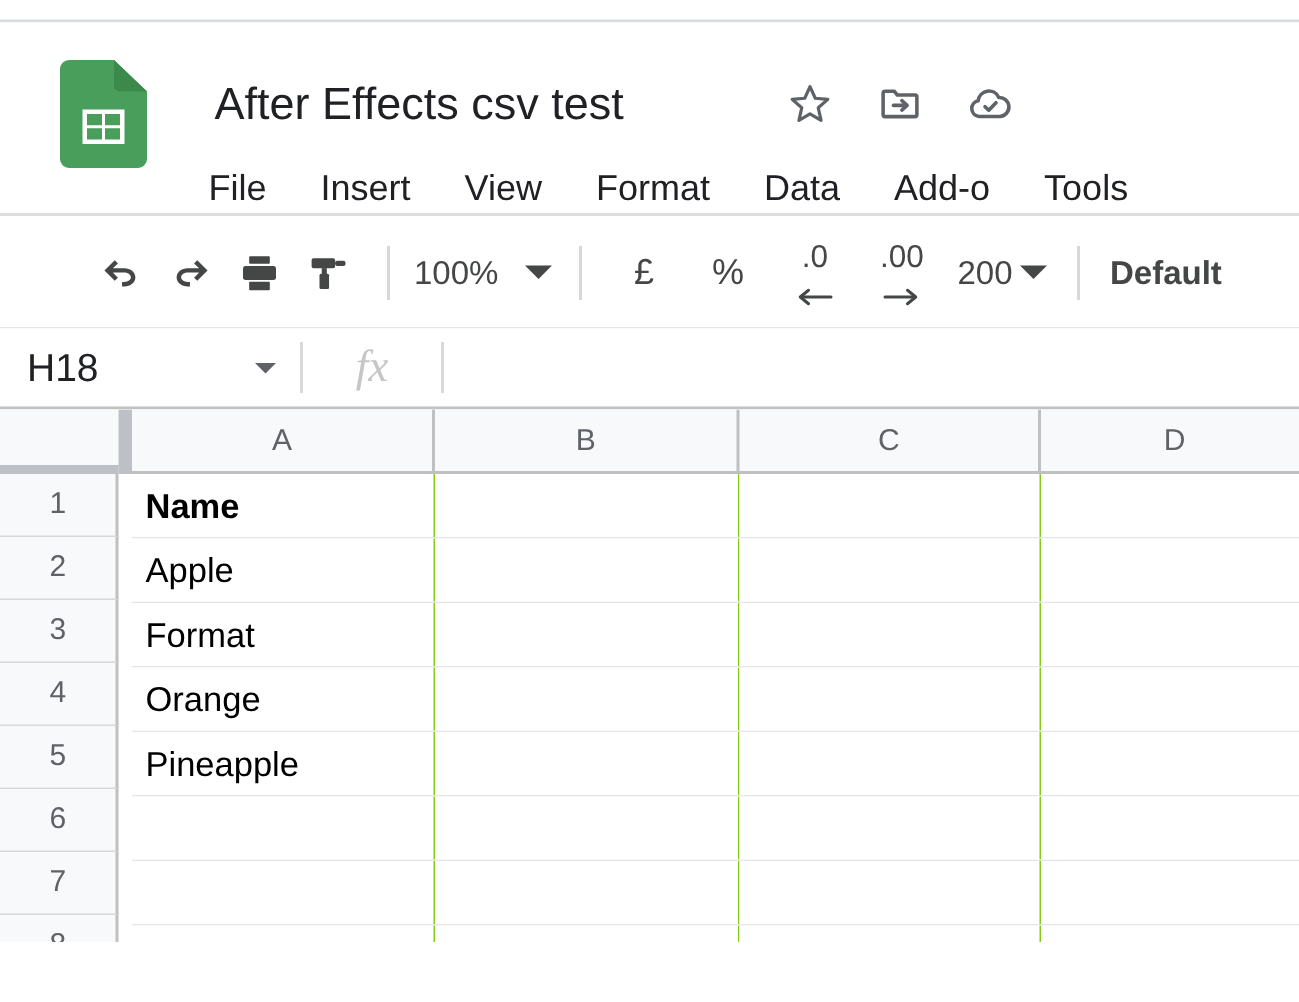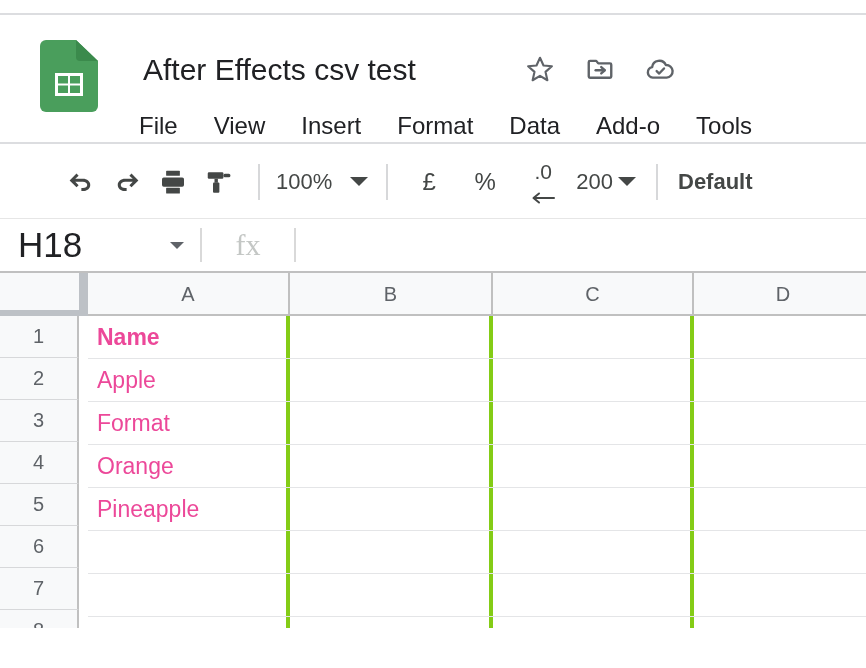--- a/index.html
+++ b/index.html
@@ -216,21 +216,21 @@
   .namebox {
     width: 200px;
     height: 52px;
     display: flex;
     align-items: center;
     padding-left: 18px;
     box-sizing: border-box;
     flex: 0 0 auto;
   }
   .namebox .nbval {
-    font-size: 35px;
+    font-size: 26px;
     color: #202124;
     flex: 1 1 auto;
   }
   .namebox .nbcaret {
     width: 0; height: 0;
     border-left: 7px solid transparent;
     border-right: 7px solid transparent;
     border-top: 7px solid #5f6368;
     margin-right: 16px;
   }
@@ -240,20 +240,21 @@
     background: #d9d9d9;
     flex: 0 0 auto;
   }
   .fx {
     width: 92px;
     height: 52px;
     display: flex;
     align-items: center;
     justify-content: center;
     font-family: "Liberation Serif", serif;
+    font-style: italic;
     font-size: 30px;
     color: #c4c7c5;
     flex: 0 0 auto;
   }
   .fb-input {
     flex: 1 1 auto;
     height: 52px;
     display: flex;
     align-items: center;
     padding-left: 14px;
@@ -347,26 +348,26 @@
     position: absolute;
     left: 88px; top: 43px;
     width: 778px;
   }
   .cellrow {
     display: flex;
     border-bottom: 1px solid #e4e5e7;
   }
   .cell {
     box-sizing: border-box;
-    border-right: 4px solid #84cc16;
+    border-right: 1px solid #84cc16;
     display: flex;
     align-items: center;
     padding-left: 9px;
     font-size: 23px;
-    color: #ec4899;
+    color: #000000;
     background: #ffffff;
     flex: 0 0 auto;
     overflow: hidden;
     white-space: nowrap;
   }
   .cell.bold { font-weight: bold; }
 </style>
 </head>
 <body>
 
@@ -407,22 +408,22 @@
       <div class="ticon">
         <svg width="32" height="32" viewBox="0 0 24 24" fill="none" stroke="#5f6368" stroke-width="1.8" stroke-linejoin="round" stroke-linecap="round">
           <path d="M6.5 18.5 a4 4 0 0 1 -0.4 -7.9 a5.4 5.4 0 0 1 10.3 -1.6 a3.9 3.9 0 0 1 0.6 9.5 Z"></path>
           <polyline points="9.5,13.6 11.4,15.4 15,11.6"></polyline>
         </svg>
       </div>
     </div>
 
     <div class="menubar">
       <div class="menu-item">File</div>
+      <div class="menu-item">Insert</div>
       <div class="menu-item">View</div>
-      <div class="menu-item">Insert</div>
       <div class="menu-item">Format</div>
       <div class="menu-item">Data</div>
       <div class="menu-item">Add-o</div>
       <div class="menu-item">Tools</div>
     </div>
   </div>
   <div class="header-rule"></div>
 
   <div class="toolbar">
     <div class="tb-spacer-l"></div>
@@ -467,20 +468,29 @@
 
     <div class="dec-btn" style="margin-left:8px;">
       <div class="dnum">.0</div>
       <div class="darrow">
         <svg width="26" height="12" viewBox="0 0 26 12" fill="none" stroke="#444746" stroke-width="2" stroke-linecap="round" stroke-linejoin="round">
           <line x1="24" y1="6" x2="4" y2="6"></line>
             <polyline points="9,1.5 3.5,6 9,10.5"></polyline>
         </svg>
       </div>
     </div>
+    <div class="dec-btn" style="width:62px;">
+      <div class="dnum">.00</div>
+      <div class="darrow">
+        <svg width="26" height="12" viewBox="0 0 26 12" fill="none" stroke="#444746" stroke-width="2" stroke-linecap="round" stroke-linejoin="round">
+          <line x1="2" y1="6" x2="22" y2="6"></line>
+            <polyline points="17,1.5 22.5,6 17,10.5"></polyline>
+        </svg>
+      </div>
+    </div>
 
     <div class="fmt123" style="margin-left:6px;">
       <span class="num">200</span>
       <span class="caret"></span>
     </div>
 
     <div class="tb-sep" style="margin:0 20px;"></div>
 
     <div class="font-name">Default</div>
   </div>

